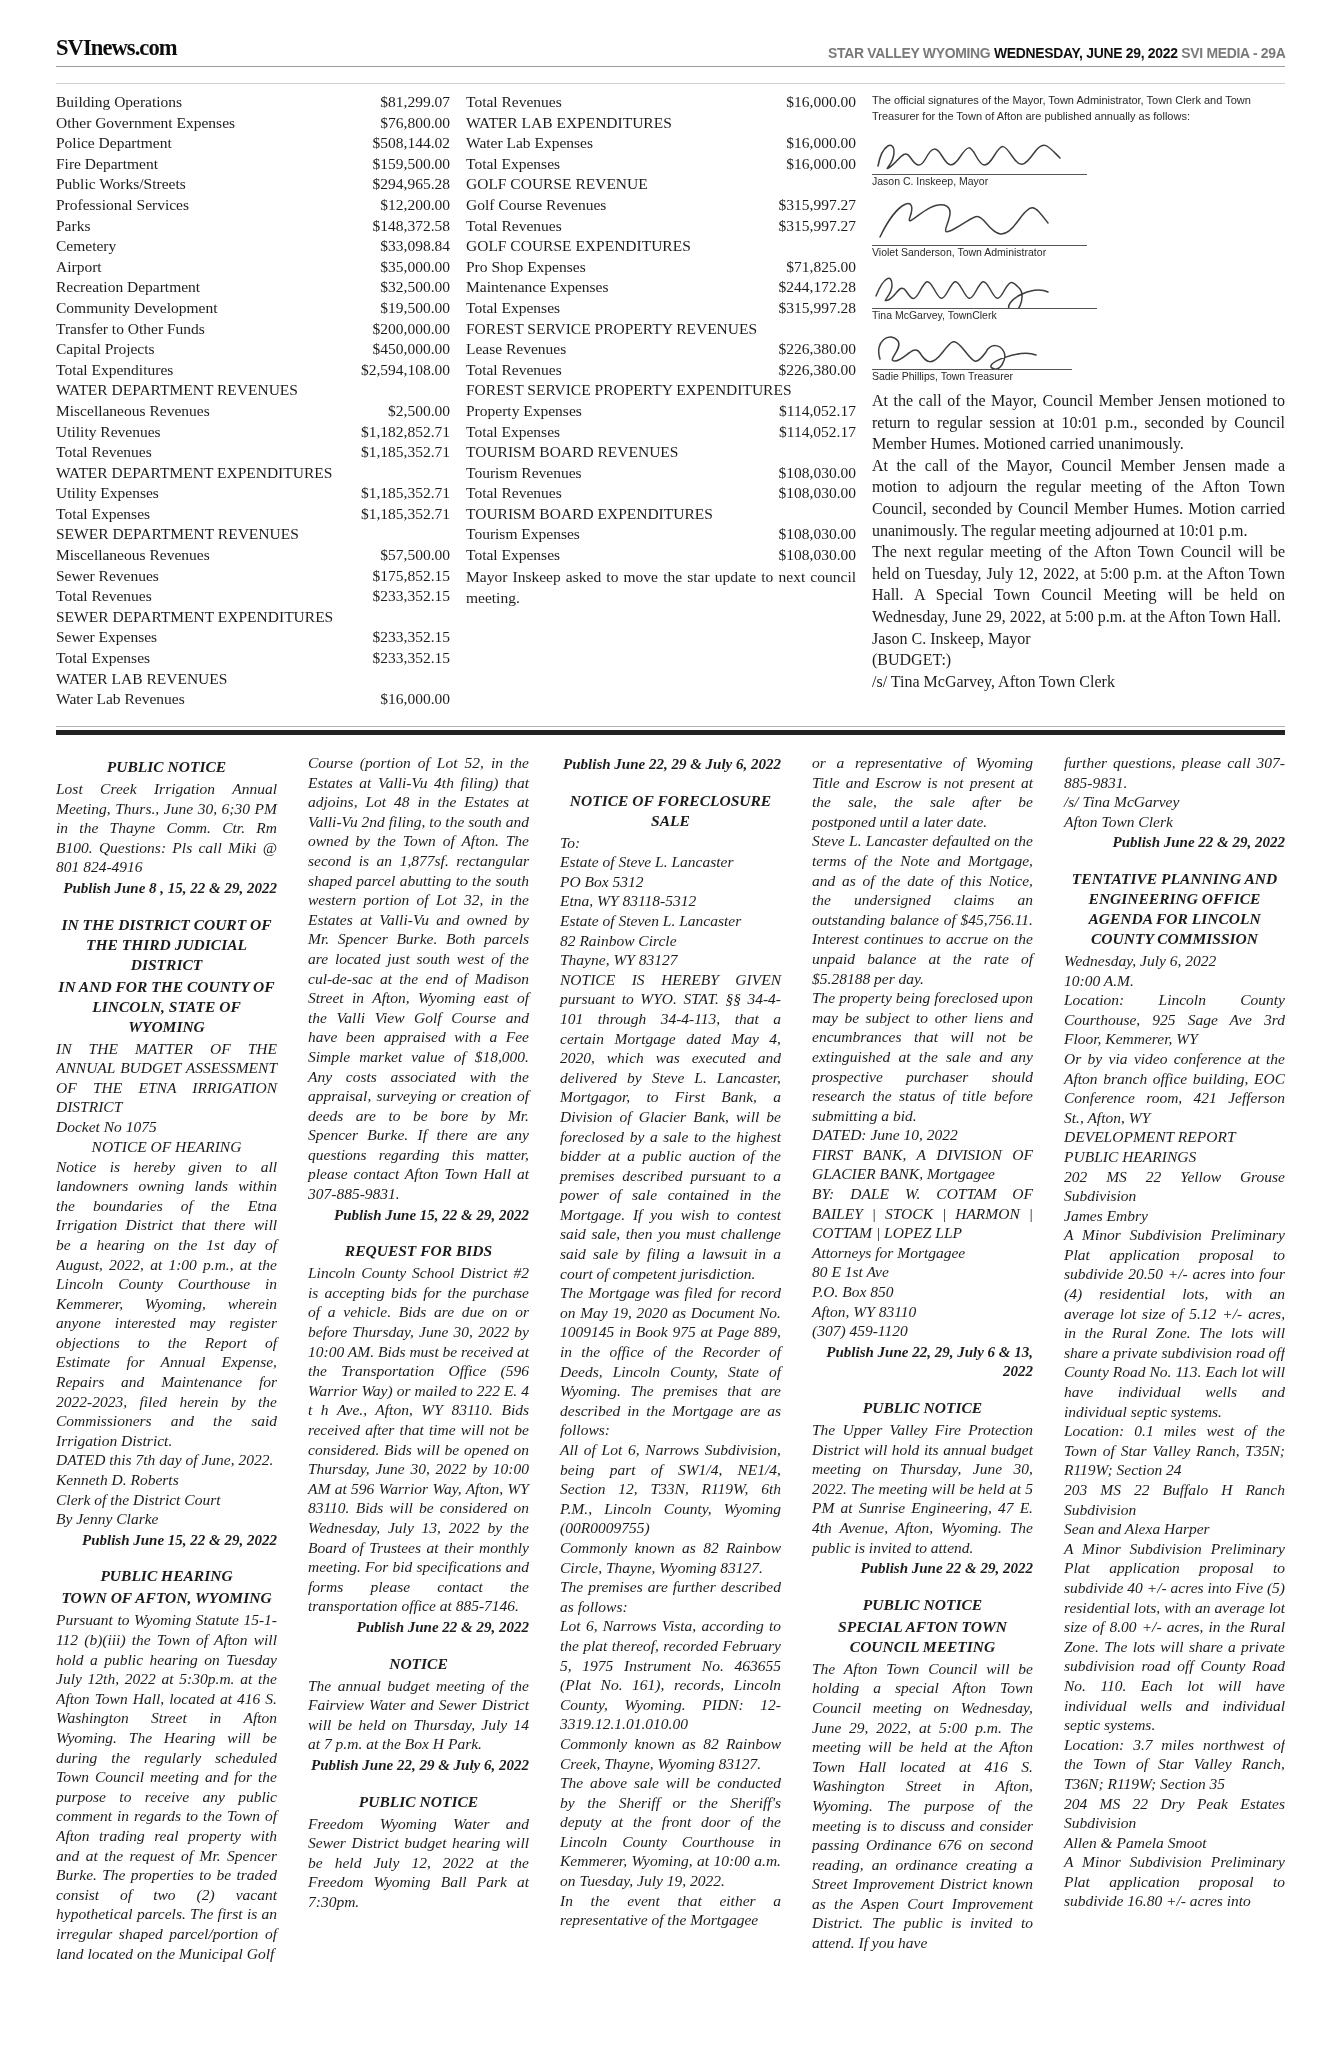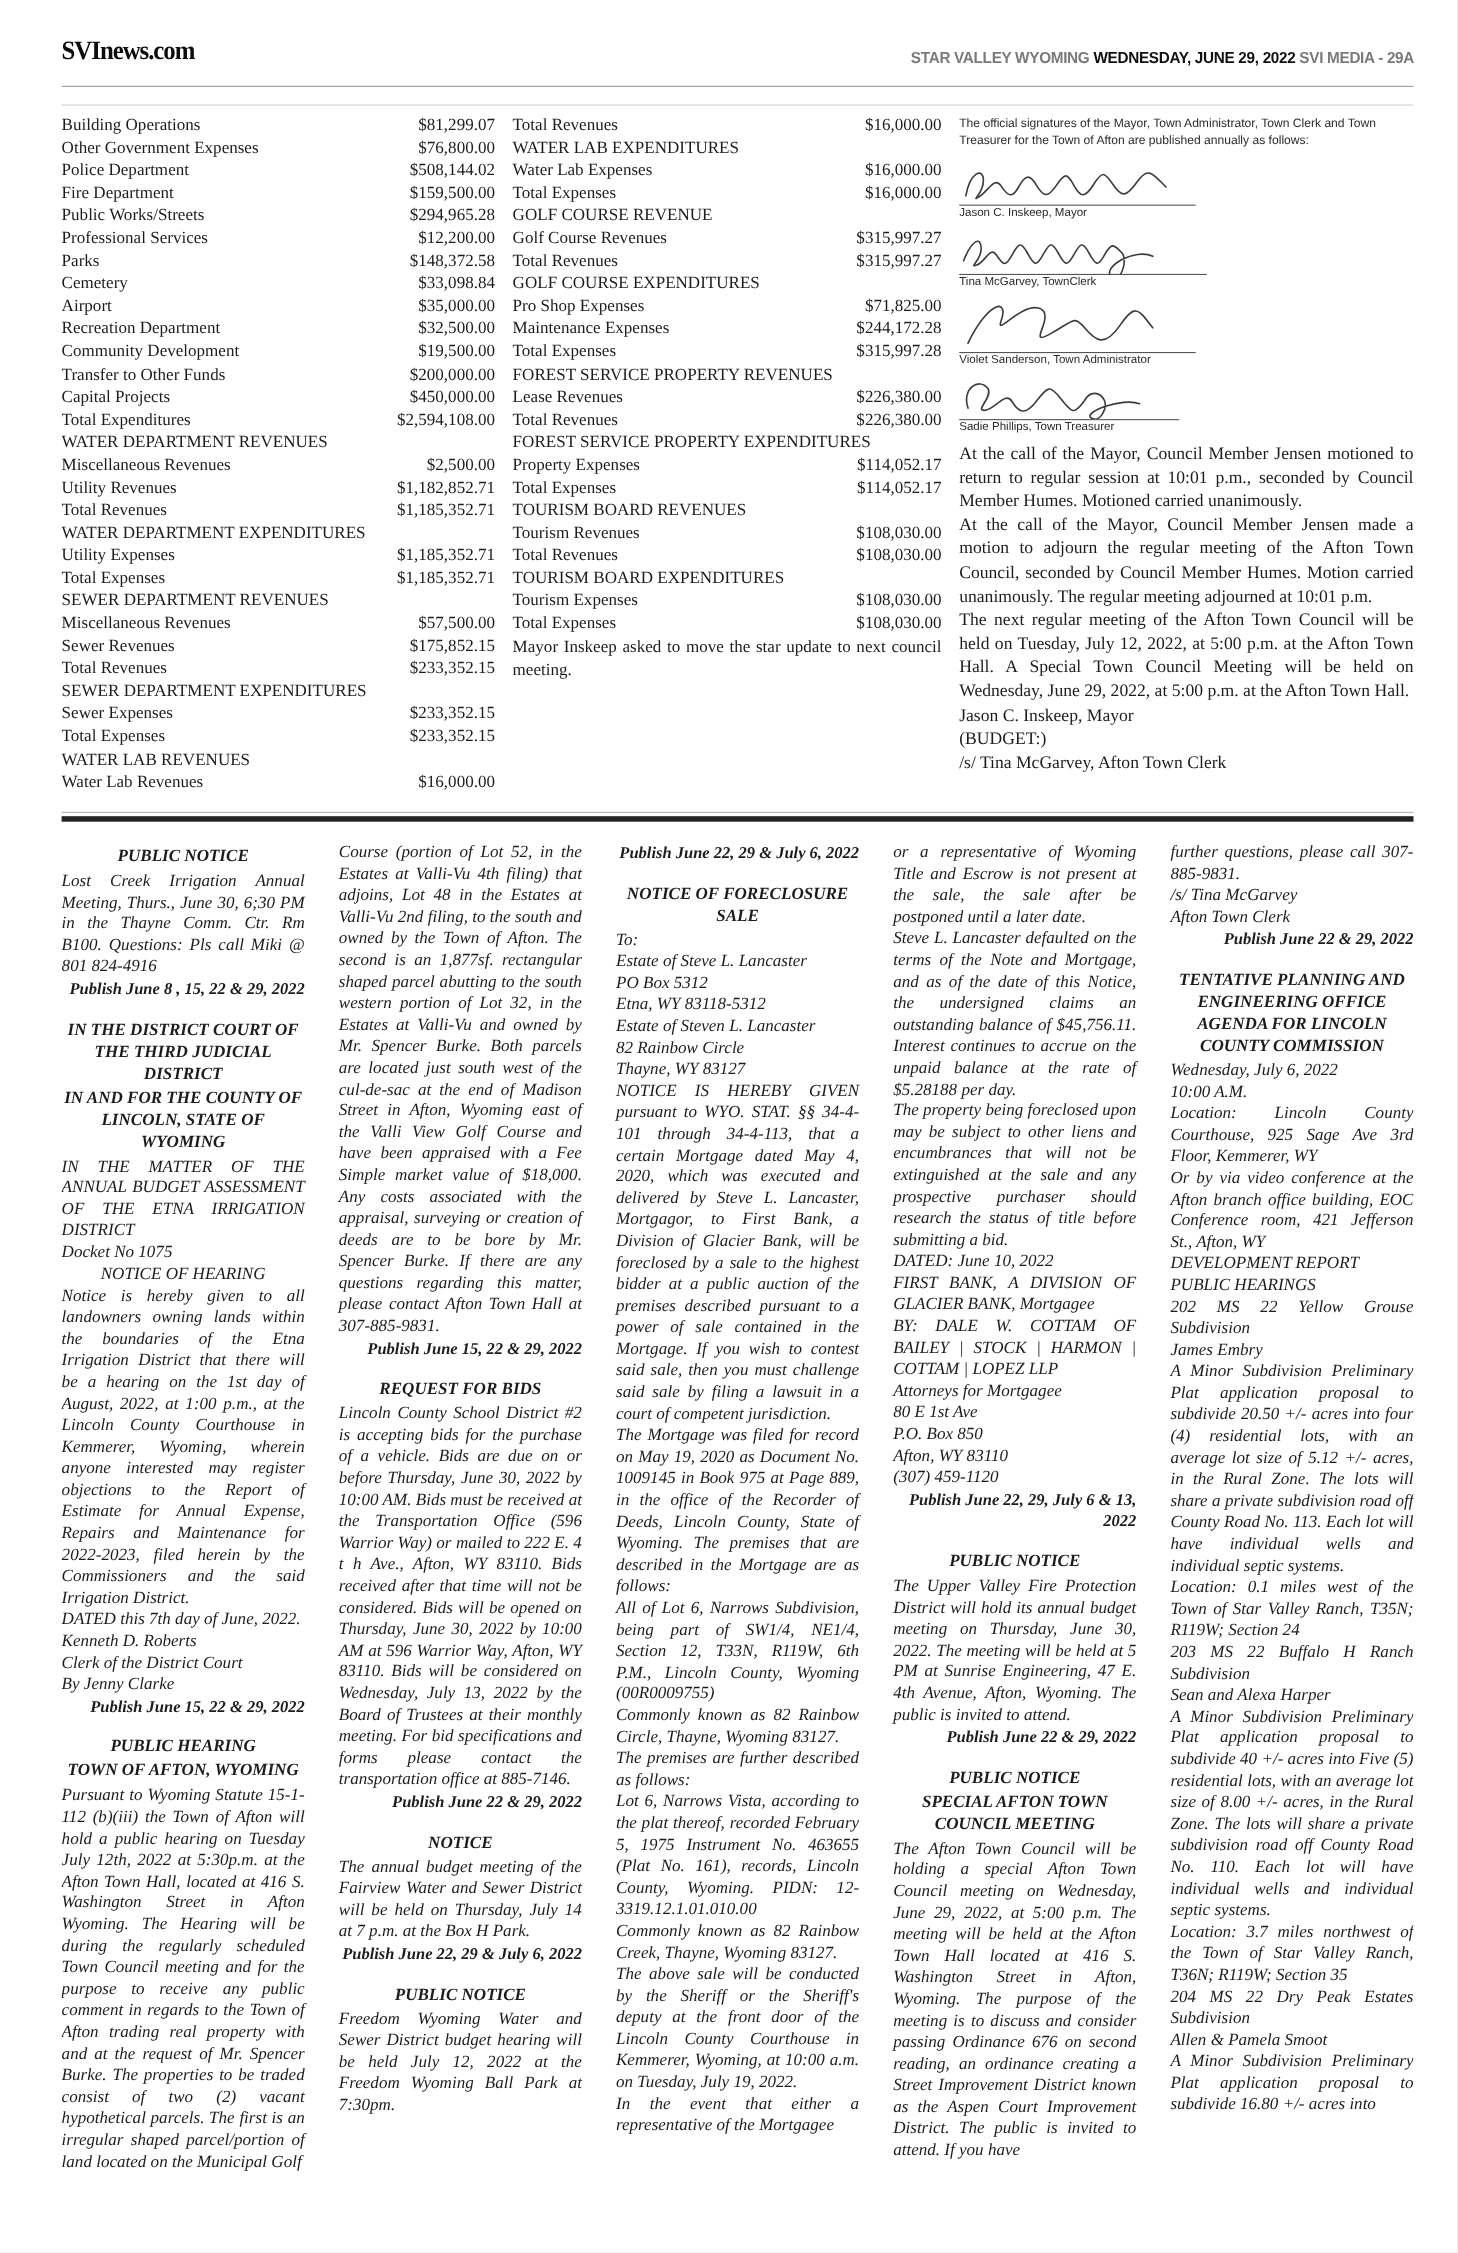--- a/index.html
+++ b/index.html
@@ -1,21 +1,21 @@
 <!DOCTYPE html>
 <html><head>
 <meta charset="utf-8">
 <style>
   html,body{margin:0;padding:0;background:#d9d9d9;}
   .page{position:relative;width:1325px;height:2048px;margin:0 auto;background:#ffffff;
         overflow:hidden;font-family:"Liberation Serif",serif;color:#1c1c1c;box-sizing:border-box;
         padding:34px 40px 0 56px;}
   
   .masthead{display:flex;justify-content:space-between;align-items:flex-end;
-            border-bottom:1px solid #9c9c9c;padding-bottom:17px;}
+            border-bottom:1px solid #9c9c9c;padding-bottom:5px;}
   .logo{font-family:"Liberation Serif",serif;font-weight:bold;font-size:24px;
         letter-spacing:-1px;color:#0d0d0d;transform:scaleX(.94);transform-origin:left bottom;}
   .mast-right{font-family:"Liberation Sans",sans-serif;font-size:14.5px;font-weight:bold;
               letter-spacing:-.3px;color:#7a7a7a;white-space:nowrap;transform:scaleX(.96);transform-origin:right bottom;}
   .mast-right .m-date{color:#101010;}
   
   .budget{display:grid;grid-template-columns:394px 390px 1fr;column-gap:16px;
           margin-top:16px;height:626px;overflow:hidden;border-top:1px solid #cfcfcf;padding-top:8px;}
   .frow{display:flex;justify-content:space-between;font-size:15.5px;line-height:20.6px;}
   .frow .flabel{white-space:nowrap;}
@@ -246,30 +246,30 @@
     <div class="bcol">
       <div class="sig-intro">The official signatures of the Mayor, Town Administrator, Town Clerk and Town Treasurer for the Town of Afton are published annually as follows:</div>
       <div id="signatures">
           <div class="sig-block">
             <svg width="215" height="38" class="sig-draw">
               <path d="M6 30 C 10 8 22 4 22 16 S 10 36 18 31 S 32 12 38 21 S 48 33 54 22 S 64 10 70 20 S 80 33 88 21 S 98 9 104 20 S 114 33 122 20 S 132 8 140 20 S 152 31 162 17 S 176 10 188 22" fill="none" stroke="#3d3d3d" stroke-width="1.5" stroke-linecap="round"></path>
             </svg>
             <div class="sig-caption">Jason C. Inskeep, Mayor</div>
           </div>
           <div class="sig-block">
+            <svg width="215" height="50" class="sig-draw">
+              <path d="M8 42 C 26 4 46 0 38 22 C 33 36 56 6 72 10 C 90 15 60 46 82 34 S 104 16 114 28 S 132 46 146 26 S 162 10 176 28" fill="none" stroke="#3d3d3d" stroke-width="1.5" stroke-linecap="round"></path>
+            </svg>
+            <div class="sig-caption">Violet Sanderson, Town Administrator</div>
+          </div>
+          <div class="sig-block">
             <svg width="225" height="42" class="sig-draw">
               <path d="M4 30 C 12 10 20 8 20 19 S 8 37 16 34 S 28 16 34 25 S 42 36 48 25 S 56 12 62 23 S 70 36 76 25 S 84 12 90 23 S 98 36 104 25 S 112 12 118 23 S 126 36 132 25 S 140 14 148 23 C 154 30 146 52 138 44 S 160 18 176 26" fill="none" stroke="#3d3d3d" stroke-width="1.5" stroke-linecap="round"></path>
             </svg>
             <div class="sig-caption">Tina McGarvey, TownClerk</div>
-          </div>
-          <div class="sig-block">
-            <svg width="215" height="50" class="sig-draw">
-              <path d="M8 42 C 26 4 46 0 38 22 C 33 36 56 6 72 10 C 90 15 60 46 82 34 S 104 16 114 28 S 132 46 146 26 S 162 10 176 28" fill="none" stroke="#3d3d3d" stroke-width="1.5" stroke-linecap="round"></path>
-            </svg>
-            <div class="sig-caption">Violet Sanderson, Town Administrator</div>
           </div>
           <div class="sig-block">
             <svg width="200" height="40" class="sig-draw">
               <path d="M8 30 C 2 12 18 2 26 12 C 31 20 14 32 23 32 S 42 14 48 24 S 60 37 70 24 S 82 8 92 21 S 104 37 114 23 C 119 14 128 15 132 23 C 135 30 128 44 120 39 S 148 20 164 26" fill="none" stroke="#3d3d3d" stroke-width="1.5" stroke-linecap="round"></path>
             </svg>
             <div class="sig-caption">Sadie Phillips, Town Treasurer</div>
           </div>
         </div>
       <div id="b3paras">
           <div class="b3-para">At the call of the Mayor, Council Member Jensen motioned to return to regular session at 10:01 p.m., seconded by Council Member Humes. Motioned carried unanimously.</div>

